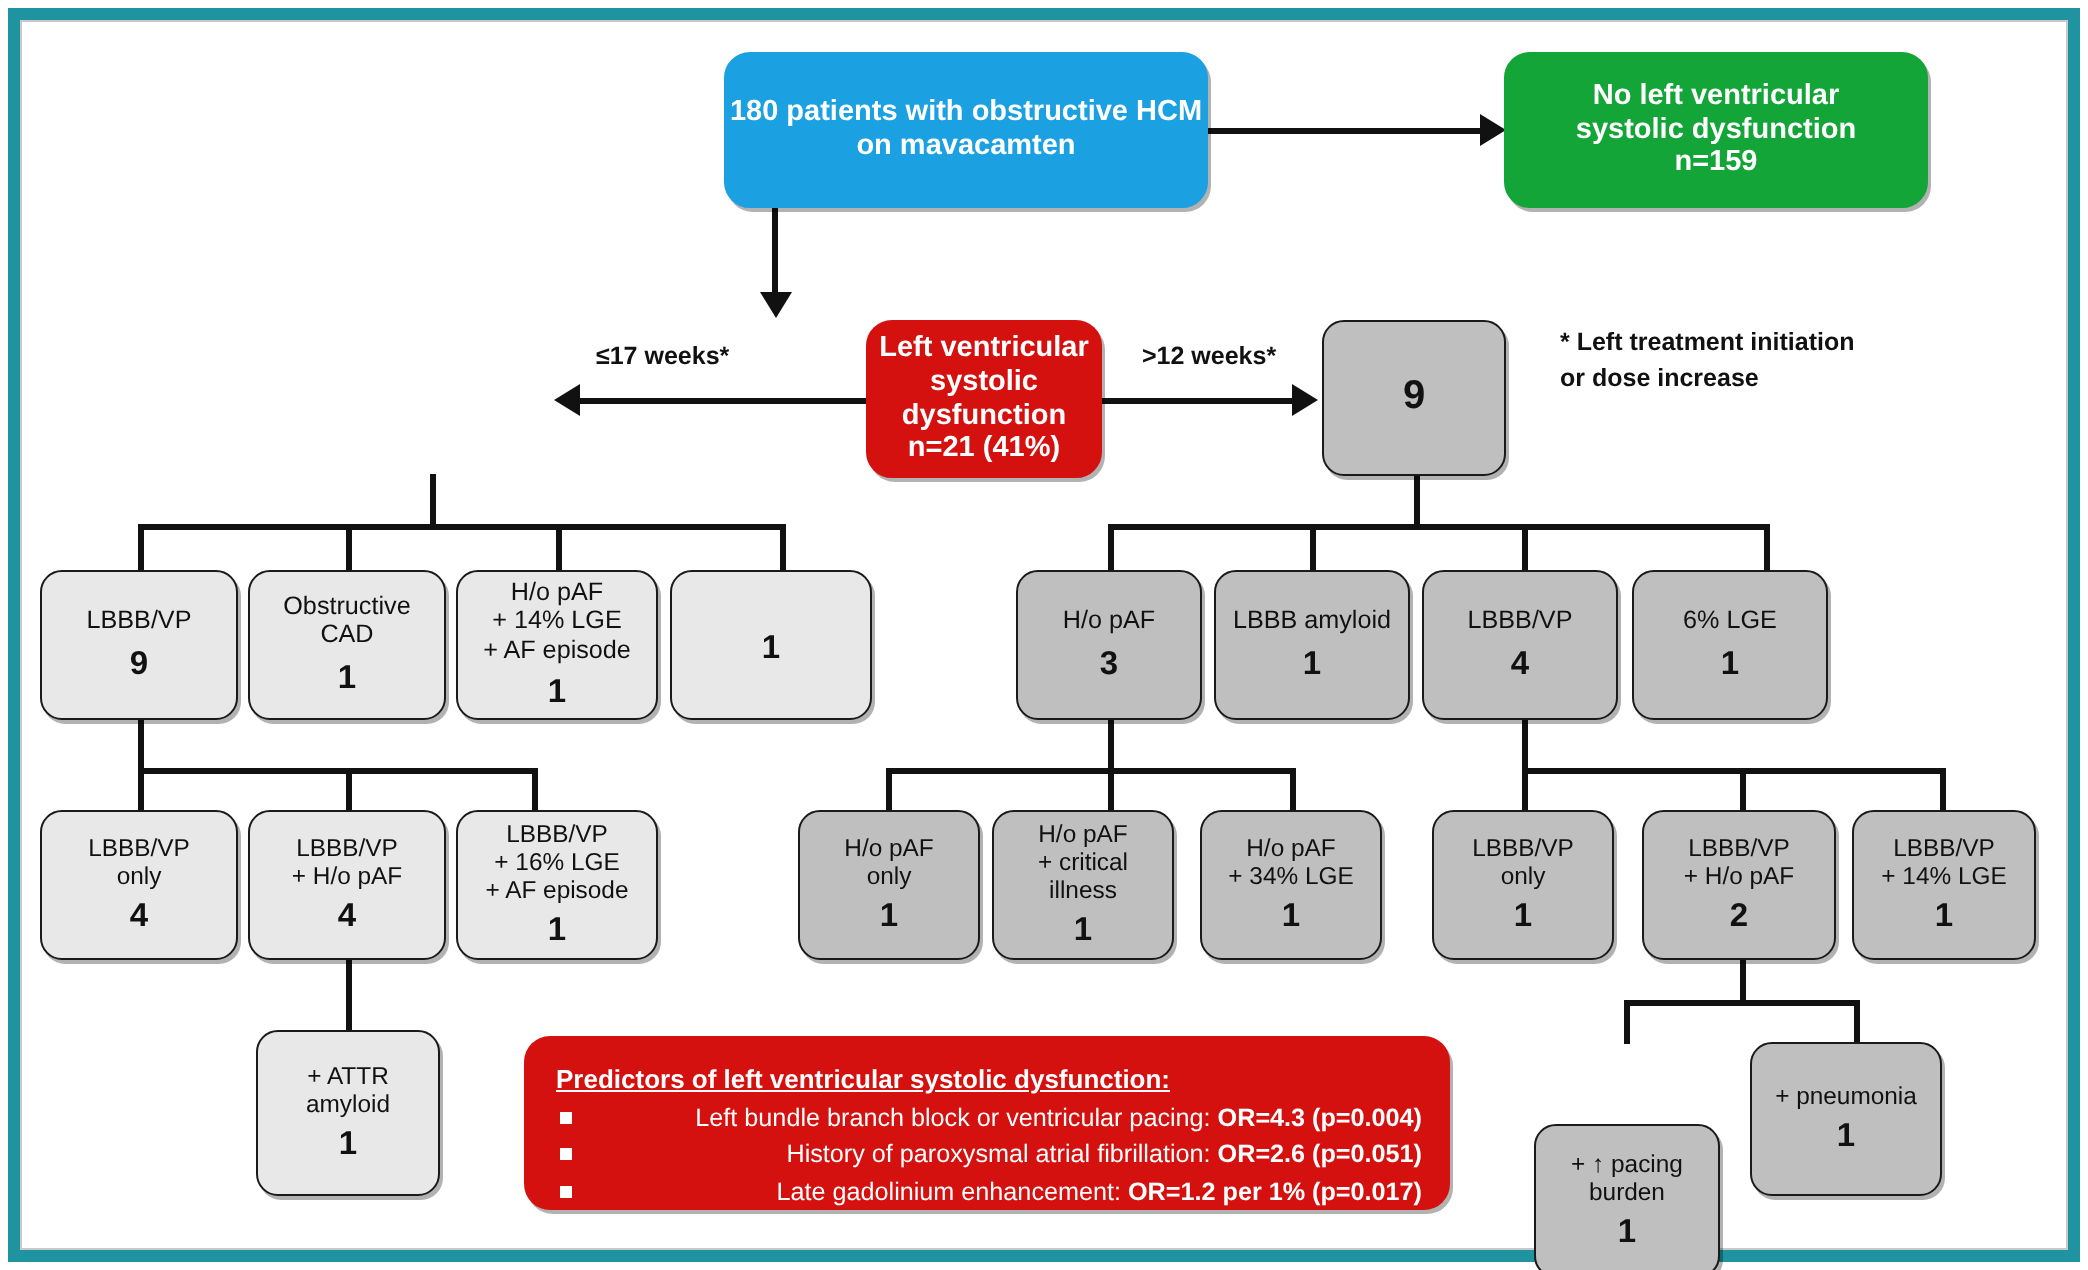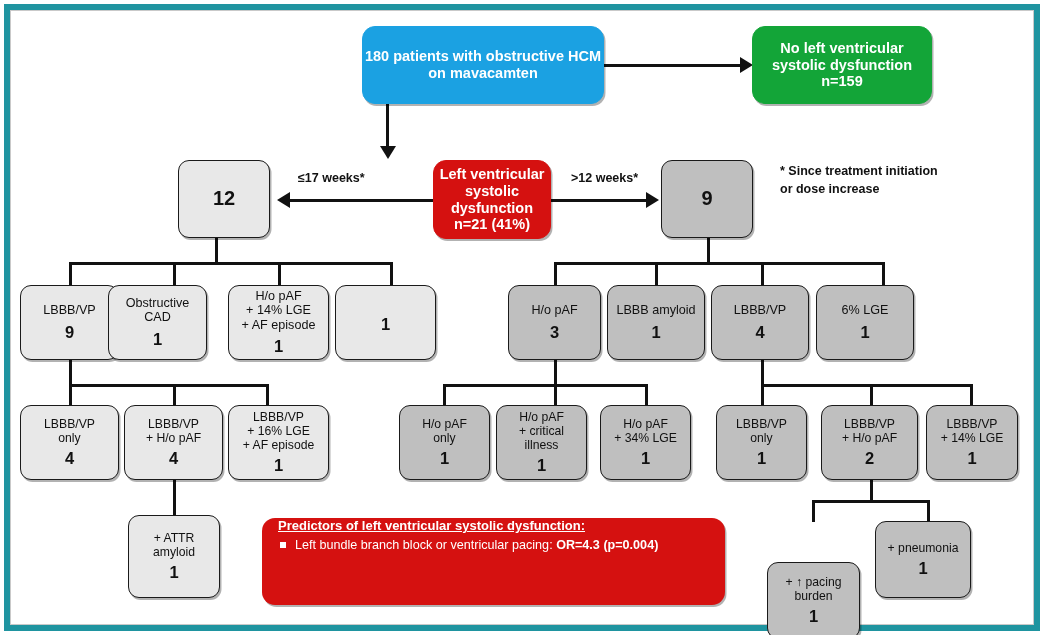--- a/index.html
+++ b/index.html
@@ -78,31 +78,31 @@
     position:absolute;font-size:12.5px;font-weight:bold;color:#111111;
     line-height:1.4;white-space:pre-line;z-index:4;
   }
 
   
   .predictors{
     position:absolute;
     background:#d51110;color:#ffffff;
     border-radius:13px;
     box-sizing:border-box;
-    padding:0 14px 10px 16px;
+    padding:14px 14px 10px 16px;
     z-index:5;
     box-shadow:1.5px 2px 0 rgba(0,0,0,0.30);
   }
   .predictors .pred-title{
     font-size:13px;font-weight:bold;text-decoration:underline;
     margin-bottom:3px;display:block;
   }
   .predictors ul{margin:0;padding:0;list-style:none;}
   .predictors li{
-    font-size:12.6px;line-height:1.45;position:relative;padding-left:17px;
+    font-size:12.6px;line-height:1.45;position:relative;padding-left:17px;text-align:right;
   }
   .predictors li::before{
     content:"";position:absolute;left:2px;top:6px;
     width:6px;height:6px;background:#ffffff;
   }
   .predictors .or{font-weight:bold;}
 </style>
 </head>
 <body>
 
@@ -160,51 +160,48 @@
   <div class="ln lnv" style="left:870px;top:480px;width:3px;height:22px;"></div>
   <div class="ln lnh" style="left:813px;top:500px;width:117px;height:3px;"></div>
   <div class="ln lnv" style="left:812px;top:500px;width:3px;height:22px;"></div>
   <div class="ln lnv" style="left:927px;top:500px;width:3px;height:22px;"></div>
 
   <div class="node blue t-top" style="left:362px;top:26px;width:242px;height:78px;">
     <span class="lbl">180 patients with obstructive HCM
 on mavacamten</span>
   </div>
 
-  <div class="node green t-top" style="left:752px;top:26px;width:180px;height:78px;">
+  <div class="node green t-top" style="left:752px;top:26px;width:212px;height:78px;">
     <span class="lbl">No left ventricular
 systolic dysfunction
 n=159</span>
   </div>
 
   <div class="node red t-top" style="left:433px;top:160px;width:118px;height:79px;">
     <span class="lbl">Left ventricular
 systolic dysfunction
 n=21 (41%)</span>
   </div>
 
   <div class="edge-label" style="left:296px;top:171px;">≤17 weeks*</div>
   <div class="edge-label" style="left:569px;top:171px;">&gt;12 weeks*</div>
 
-  <div class="footnote" style="left:780px;top:163px;">* Since treatment initiation
+  <div class="footnote" style="left:780px;top:163px;">* Left treatment initiation
    or dose increase</div>
 
-  <div class="node lightgrey t-big" style="left:178px;top:160px;width:92px;height:78px;">
-    <span class="num">12</span>
-  </div>
 
   <div class="node darkgrey t-big" style="left:661px;top:160px;width:92px;height:78px;">
     <span class="num">9</span>
   </div>
 
   <div class="node lightgrey t-leaf" style="left:20px;top:285px;width:99px;height:75px;">
     <span class="lbl">LBBB/VP</span>
     <span class="num">9</span>
   </div>
-  <div class="node lightgrey t-leaf" style="left:108px;top:285px;width:99px;height:75px;">
+  <div class="node lightgrey t-leaf" style="left:124px;top:285px;width:99px;height:75px;">
     <span class="lbl">Obstructive
 CAD</span>
     <span class="num">1</span>
   </div>
   <div class="node lightgrey t-leaf" style="left:228px;top:285px;width:101px;height:75px;">
     <span class="lbl">H/o pAF
 + 14% LGE
 + AF episode</span>
     <span class="num">1</span>
   </div>
@@ -291,16 +288,18 @@
   </div>
   <div class="node darkgrey t-leaf2" style="left:875px;top:521px;width:96px;height:77px;">
     <span class="lbl">+ pneumonia</span>
     <span class="num">1</span>
   </div>
 
   <div class="predictors" style="left:262px;top:518px;width:463px;height:87px;">
     <span class="pred-title">Predictors of left ventricular systolic dysfunction:</span>
     <ul>
       <li><span>Left bundle branch block or ventricular pacing: </span><span class="or">OR=4.3 (p=0.004)</span></li>
+      <li><span>History of paroxysmal atrial fibrillation: </span><span class="or">OR=2.6 (p=0.051)</span></li>
+      <li><span>Late gadolinium enhancement: </span><span class="or">OR=1.2 per 1% (p=0.017)</span></li>
     </ul>
   </div>
 
 </div>
 
 </body></html>

